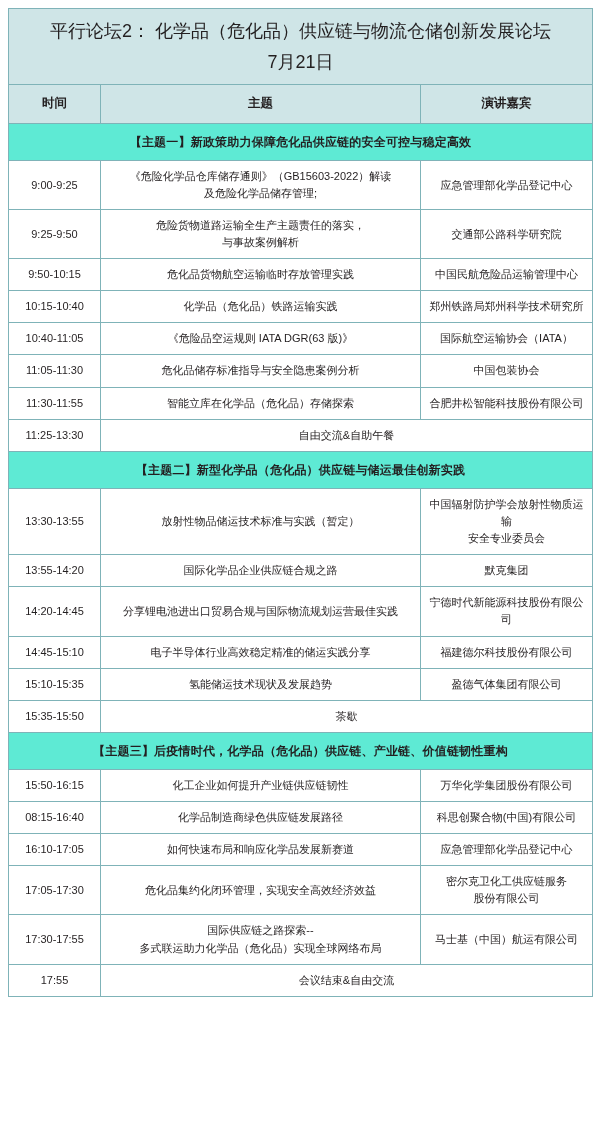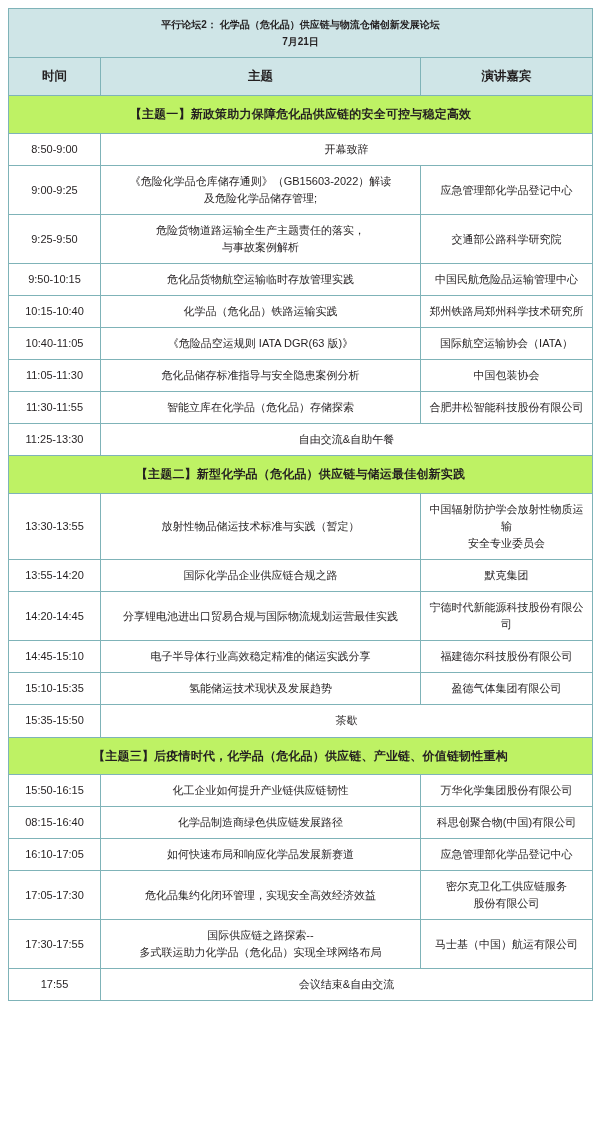--- a/index.html
+++ b/index.html
@@ -30,39 +30,39 @@
     line-height: 1.55;
     padding: 7px 4px;
     word-break: break-all;
   }
   .col-time { width: 92px; }
   .col-topic { width: 320px; }
   .col-speaker { width: 172px; }
 
   tr.title-row td {
     background: #cfe5e7;
-    font-weight: bold;
-    font-size: 10px;
+    font-weight: normal;
+    font-size: 18px;
     padding: 7px 10px;
     line-height: 1.7;
     text-align: center;
     border: 1px solid #7fb3b8;
   }
   .title-line1 { display: block; }
   .title-line2 { display: block; }
 
   tr.header-row td {
     background: #cfe5e7;
     font-weight: bold;
     font-size: 12.5px;
     padding: 9px 7px;
   }
 
   tr.section-row td {
-    background: #bef264;
+    background: #5eead4;
     font-weight: bold;
     font-size: 12px;
     padding: 9px 4px;
     letter-spacing: 0.2px;
   }
 
   .two-line span { display: block; }
   .cell-pad { padding-top: 10px; padding-bottom: 10px; }
 </style>
 </head>
@@ -84,24 +84,20 @@
       </tr>
       <tr class="header-row">
         <td>时间</td>
         <td>主题</td>
         <td>演讲嘉宾</td>
       </tr>
     <tr class="section-row">
           <td colspan="3">【主题一】新政策助力保障危化品供应链的安全可控与稳定高效</td>
         </tr>
         <tr>
-          <td>8:50-9:00</td>
-          <td colspan="2">开幕致辞</td>
-        </tr>
-        <tr>
           <td>9:00-9:25</td>
           <td class="two-line cell-pad">
             <span>《危险化学品仓库储存通则》（GB15603-2022）解读</span>
             <span>及危险化学品储存管理;</span>
           </td>
           <td>应急管理部化学品登记中心</td>
         </tr>
         <tr>
           <td>9:25-9:50</td>
           <td class="two-line cell-pad">

